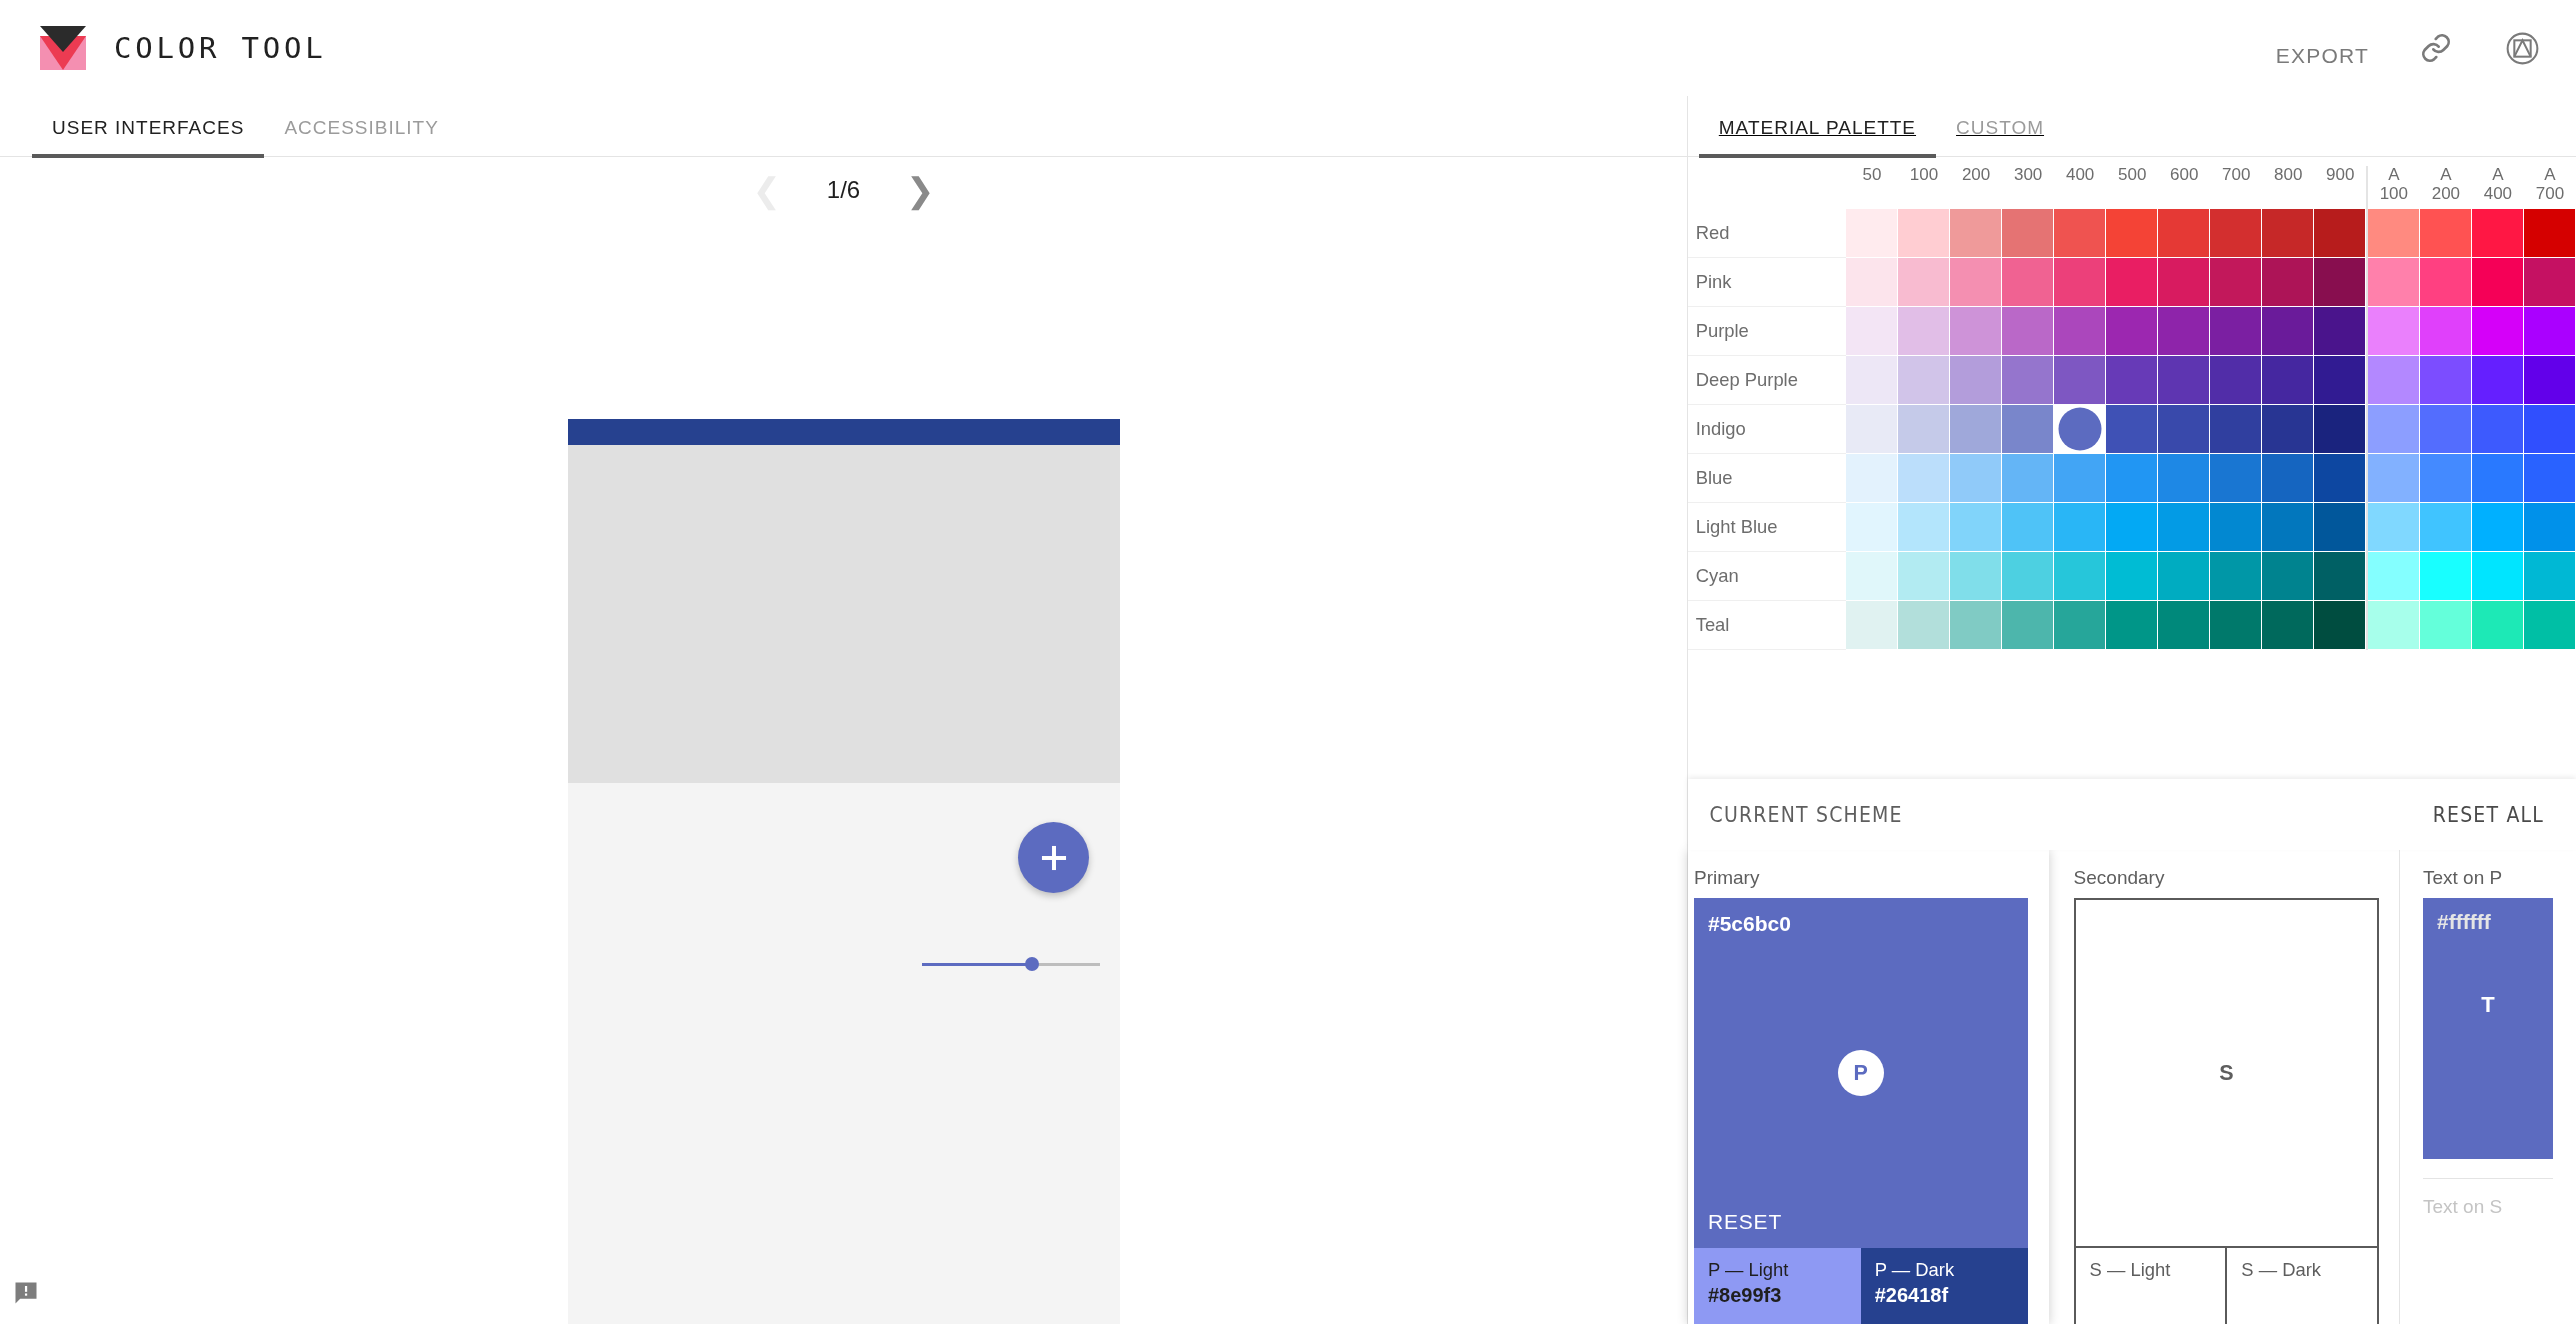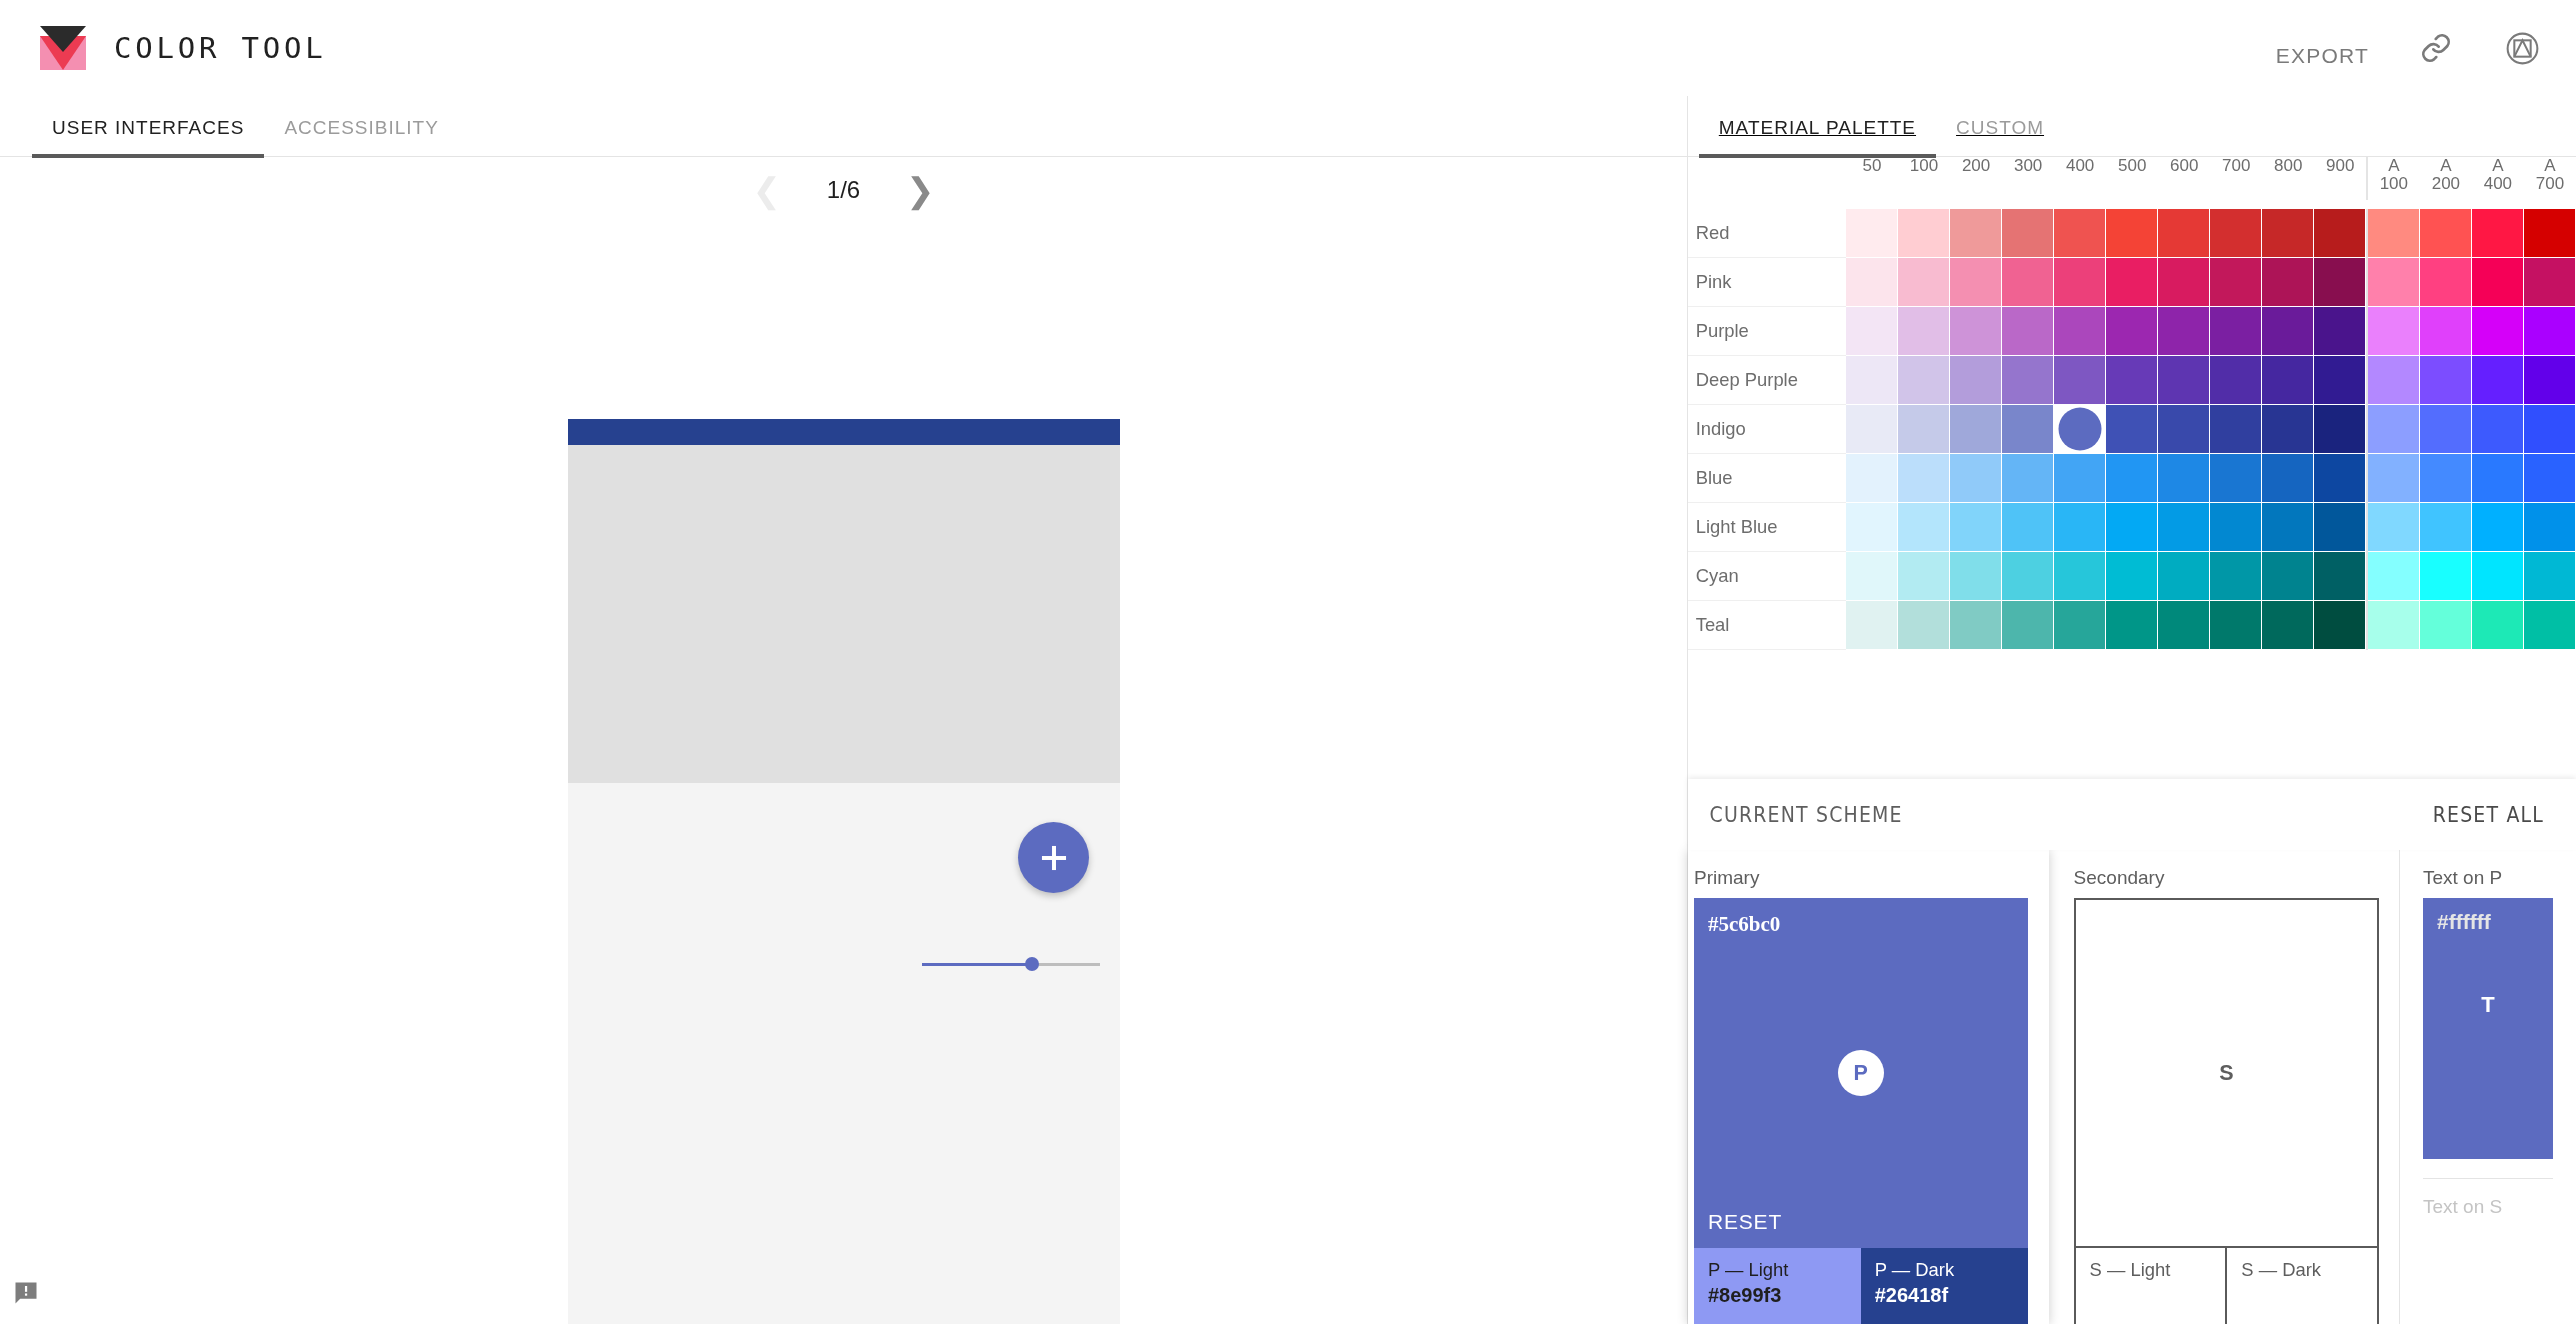--- a/index.html
+++ b/index.html
@@ -102,21 +102,21 @@
   .right {
     flex: 1; display: flex; flex-direction: column;
     border-left: 1.5px solid #e4e4e4; background: #fff; min-width: 0;
   }
   .right-tabs {
     height: 61px; flex: 0 0 61px;
     display: flex; align-items: flex-end; padding-left: 10.8px;
     border-bottom: 1.5px solid #e4e4e4; position: relative; text-decoration: underline;
   }
   .palette-wrap { flex: 0 0 622px; display: flex; flex-direction: column; overflow: hidden; position: relative; }
-  .shade-head { display: flex; height: 52px; flex: 0 0 52px; align-items: flex-start; }
+  .shade-head { display: flex; height: 52px; flex: 0 0 52px; align-items: flex-end; }
   .shade-head .rowlabel-sp { width: 158px; flex: 0 0 158px; }
   .shade-head .cells { flex: 1; display: flex; }
   .shade-cell {
     flex: 1 1 0; min-width: 0; text-align: center;
     font-size: 17px; color: #6d6d6d; line-height: 1.08; padding-bottom: 6.1px;
   }
   .shade-cell .a { display: block; }
   .accent-divider { width: 1.5px; background: #e4e4e4; flex: 0 0 1.5px; }
 
   .grid-scroll { flex: 1; overflow: hidden; display: flex; }
@@ -152,21 +152,21 @@
   .scheme-col { padding: 17px 0 0 0; position: relative; }
 
   .col-primary { width: 361px; flex: 0 0 361px; background: #fff; box-shadow: 0 0 10.8px rgba(0,0,0,0.20); z-index: 2; padding-left: 6px; padding-right: 21.5px; }
   .col-secondary { width: 350px; flex: 0 0 350px; padding-left: 24.6px; padding-right: 20px; background:#fff; }
   .col-text { flex: 1; padding-left: 23px; padding-right: 23px; background: #fff; border-left: 1.5px solid #e4e4e4; }
 
   .col-label { font-size: 19px; color: #5e5e5e; margin-bottom: 9.2px; }
   .col-label.muted { color: #c4c4c4; }
 
   .big-swatch { position: relative; height: 350px; }
-  .big-swatch .hex { position: absolute; left: 14px; top: 14px; font-size: 21px; font-weight: bold; font-family: Liberation Serif, serif; }
+  .big-swatch .hex { position: absolute; left: 14px; top: 14px; font-size: 21px; font-weight: bold; }
   .big-swatch .badge {
     position: absolute; left: 50%; top: 50%; transform: translate(-50%,-50%);
     width: 46px; height: 46px; border-radius: 50%; background: #fff;
     display: flex; align-items: center; justify-content: center;
     font-size: 21.5px; font-weight: bold;
   }
   .big-swatch .reset {
     position: absolute; left: 14px; bottom: 14px; font-size: 21px;
     color: #fff; letter-spacing: 0.8px; cursor: pointer;
   }

